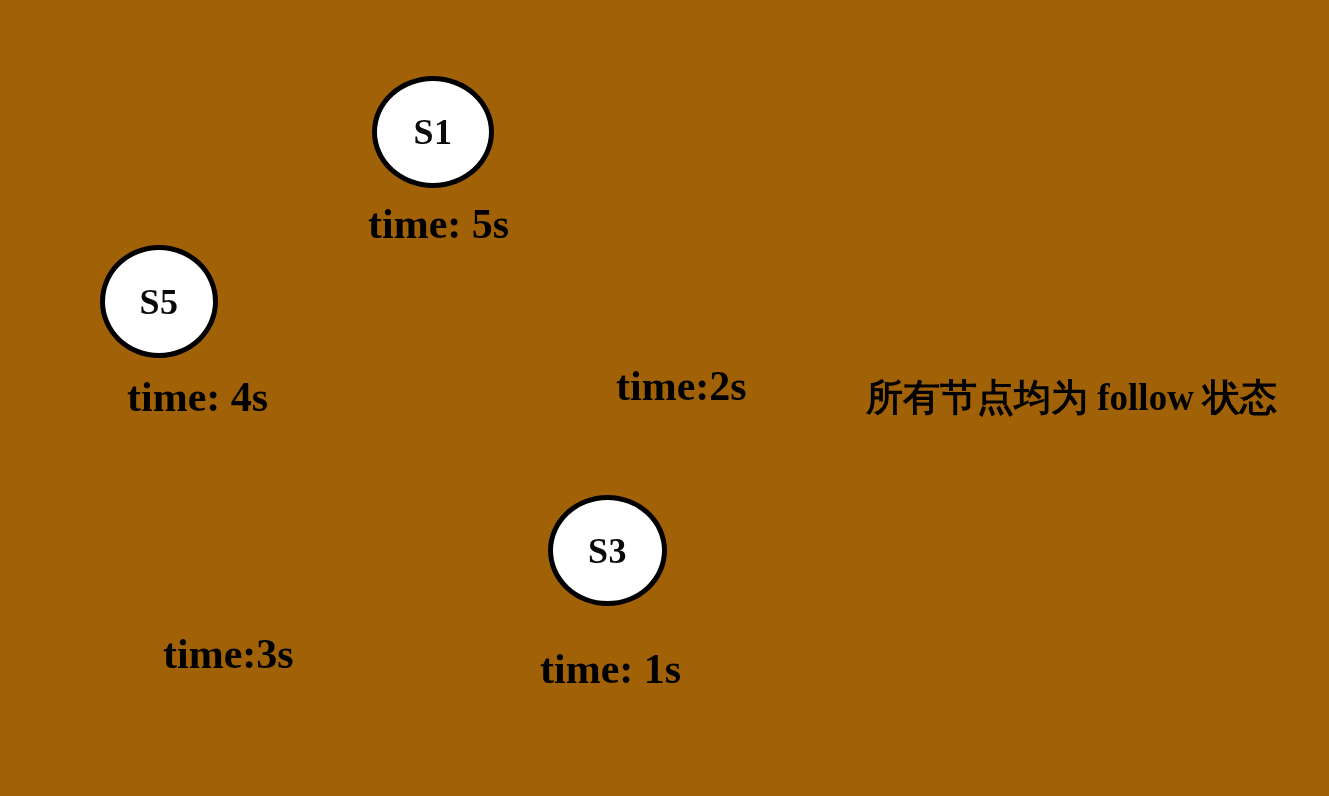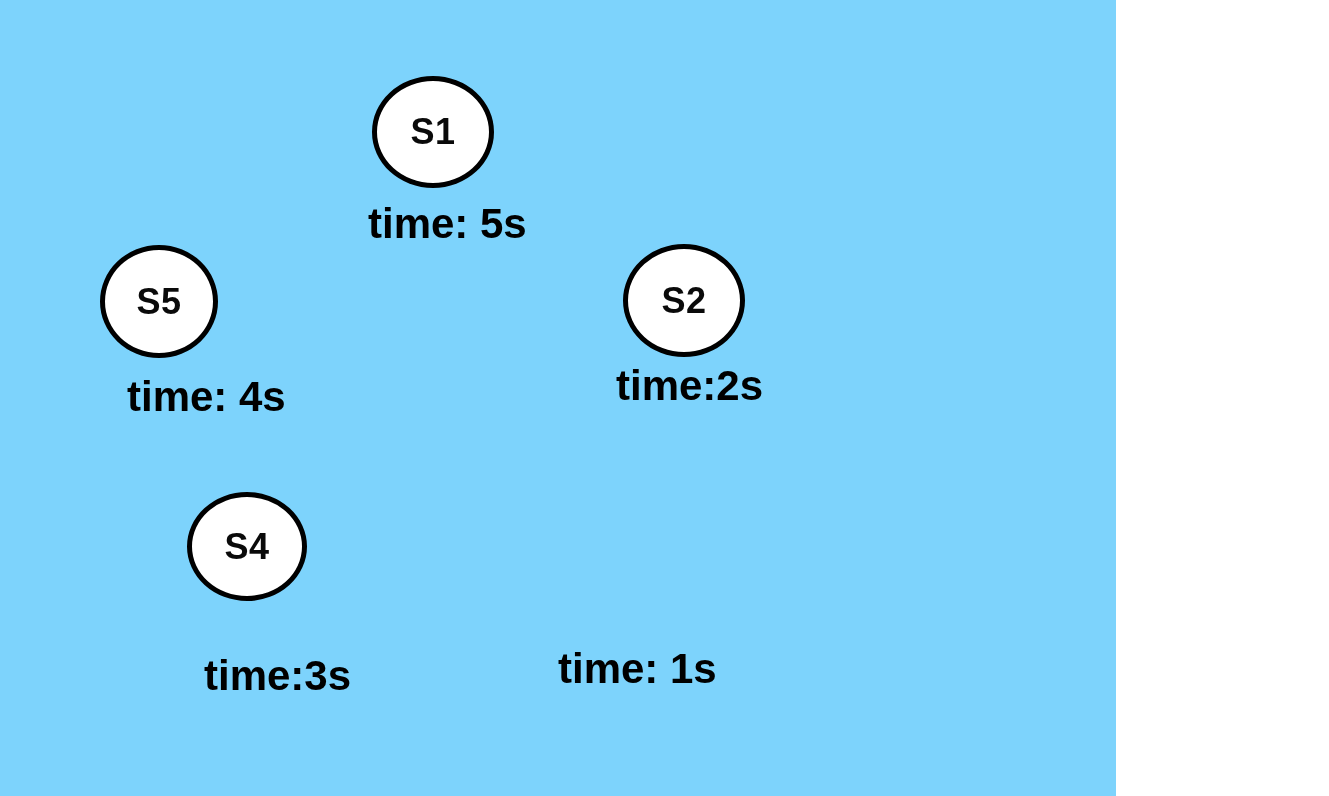--- a/index.html
+++ b/index.html
@@ -4,24 +4,25 @@
 <style>
   * { margin: 0; padding: 0; box-sizing: border-box; }
   html, body {
     width: 1329px;
     height: 796px;
     background: #ffffff;
     font-family: "Liberation Sans", sans-serif;
   }
   .canvas {
     position: relative;
-    width: 1116px;
+    width: 1329px;
     height: 796px;
-    background: #7dd3fc;
+    background: #a16207;
     overflow: hidden;
+    font-family: Liberation Serif, serif;
   }
   .node-circle {
     position: absolute;
     border: 5px solid #000000;
     border-radius: 50%;
     background: #ffffff;
     display: flex;
     align-items: center;
     justify-content: center;
   }
@@ -54,26 +55,24 @@
   <div class="node-circle" style="left:372px; top:76px; width:122px; height:112px;">
     <span class="node-label">S1</span>
   </div>
   <div class="time-label" style="left:368px; top:200px;">time: 5s</div>
 
   <div class="node-circle" style="left:100px; top:245px; width:118px; height:113px;">
     <span class="node-label">S5</span>
   </div>
   <div class="time-label" style="left:127px; top:373px;">time: 4s</div>
 
-  <div class="node-circle" style="left:623px; top:244px; width:122px; height:113px;">
-    <span class="node-label">S2</span>
-  </div>
   <div class="time-label" style="left:616px; top:362px;">time:2s</div>
 
-  <div class="node-circle" style="left:187px; top:492px; width:120px; height:109px;">
-    <span class="node-label">S4</span>
+  <div class="time-label" style="left:163px; top:630px;">time:3s</div>
+
+  <div class="node-circle" style="left:548px; top:495px; width:119px; height:111px;">
+    <span class="node-label">S3</span>
   </div>
-  <div class="time-label" style="left:163px; top:652px;margin-left:41px;">time:3s</div>
+  <div class="time-label" style="left:540px; top:645px;">time: 1s</div>
 
-  <div class="time-label" style="left:558px; top:645px;">time: 1s</div>
-
+  <div class="annotation" style="left:866px; top:373px;">所有节点均为 follow 状态</div>
 
 </div>
 
 </body></html>

